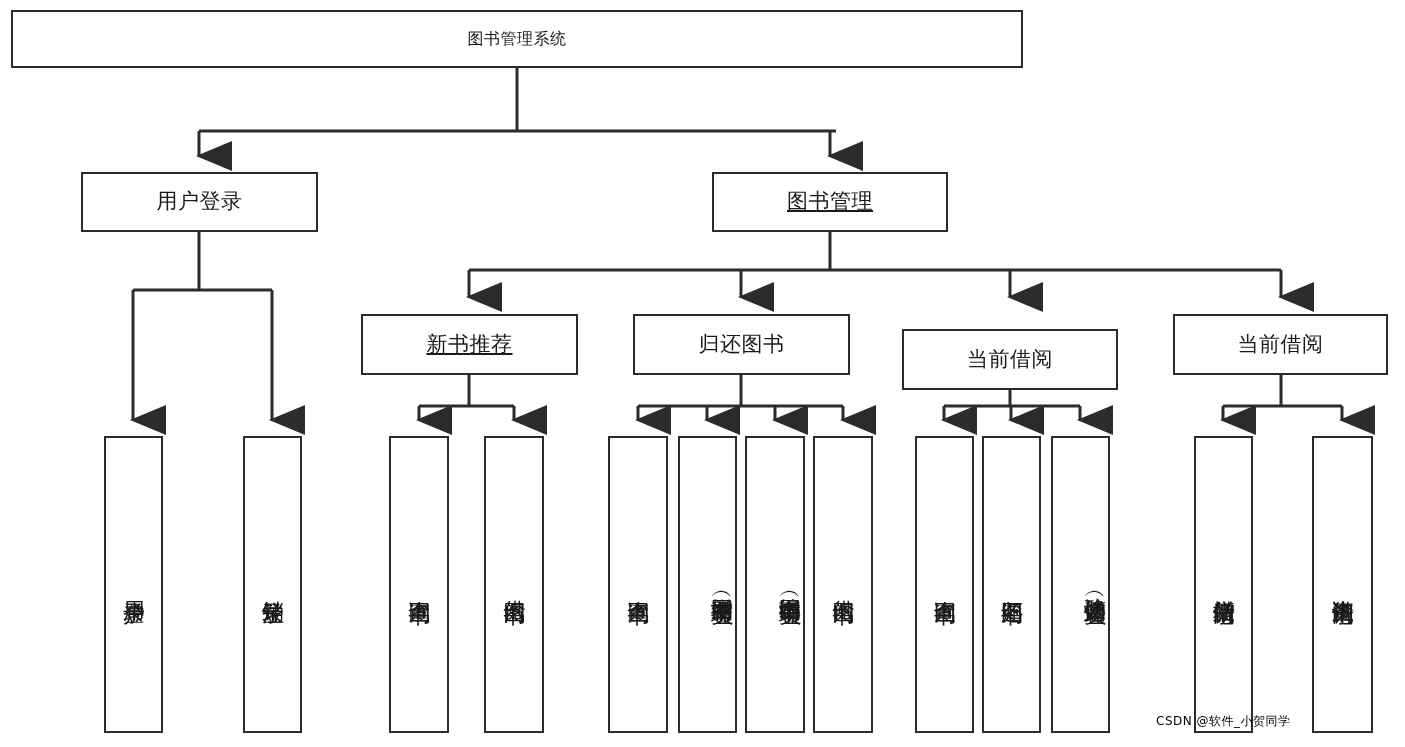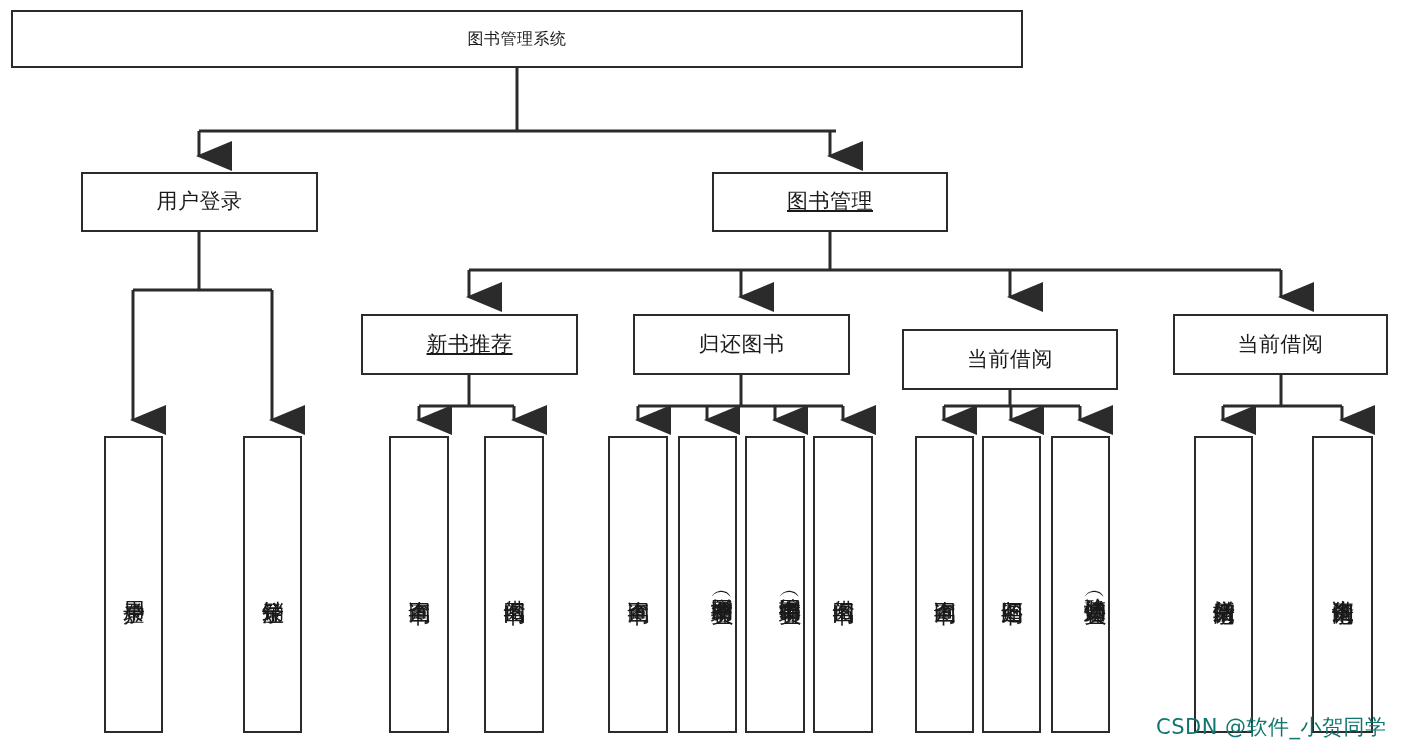--- a/index.html
+++ b/index.html
@@ -51,22 +51,22 @@
     padding: 6px 0 6px 0;
     white-space: nowrap;
   }
   .node.v.topalign {
     align-items: flex-start;
   }
   .watermark {
     position: absolute;
     left: 1156px;
     top: 713px;
-    font-size: 21px;
-    color: #0f766e;
+    font-size: 12px;
+    color: #000000;
     white-space: nowrap;
     letter-spacing: 0.5px;
   }
 </style>
 </head>
 <body>
 
 <div id="canvas">
 
   <svg id="wires" viewBox="0 0 1405 747" xmlns="http://www.w3.org/2000/svg">

